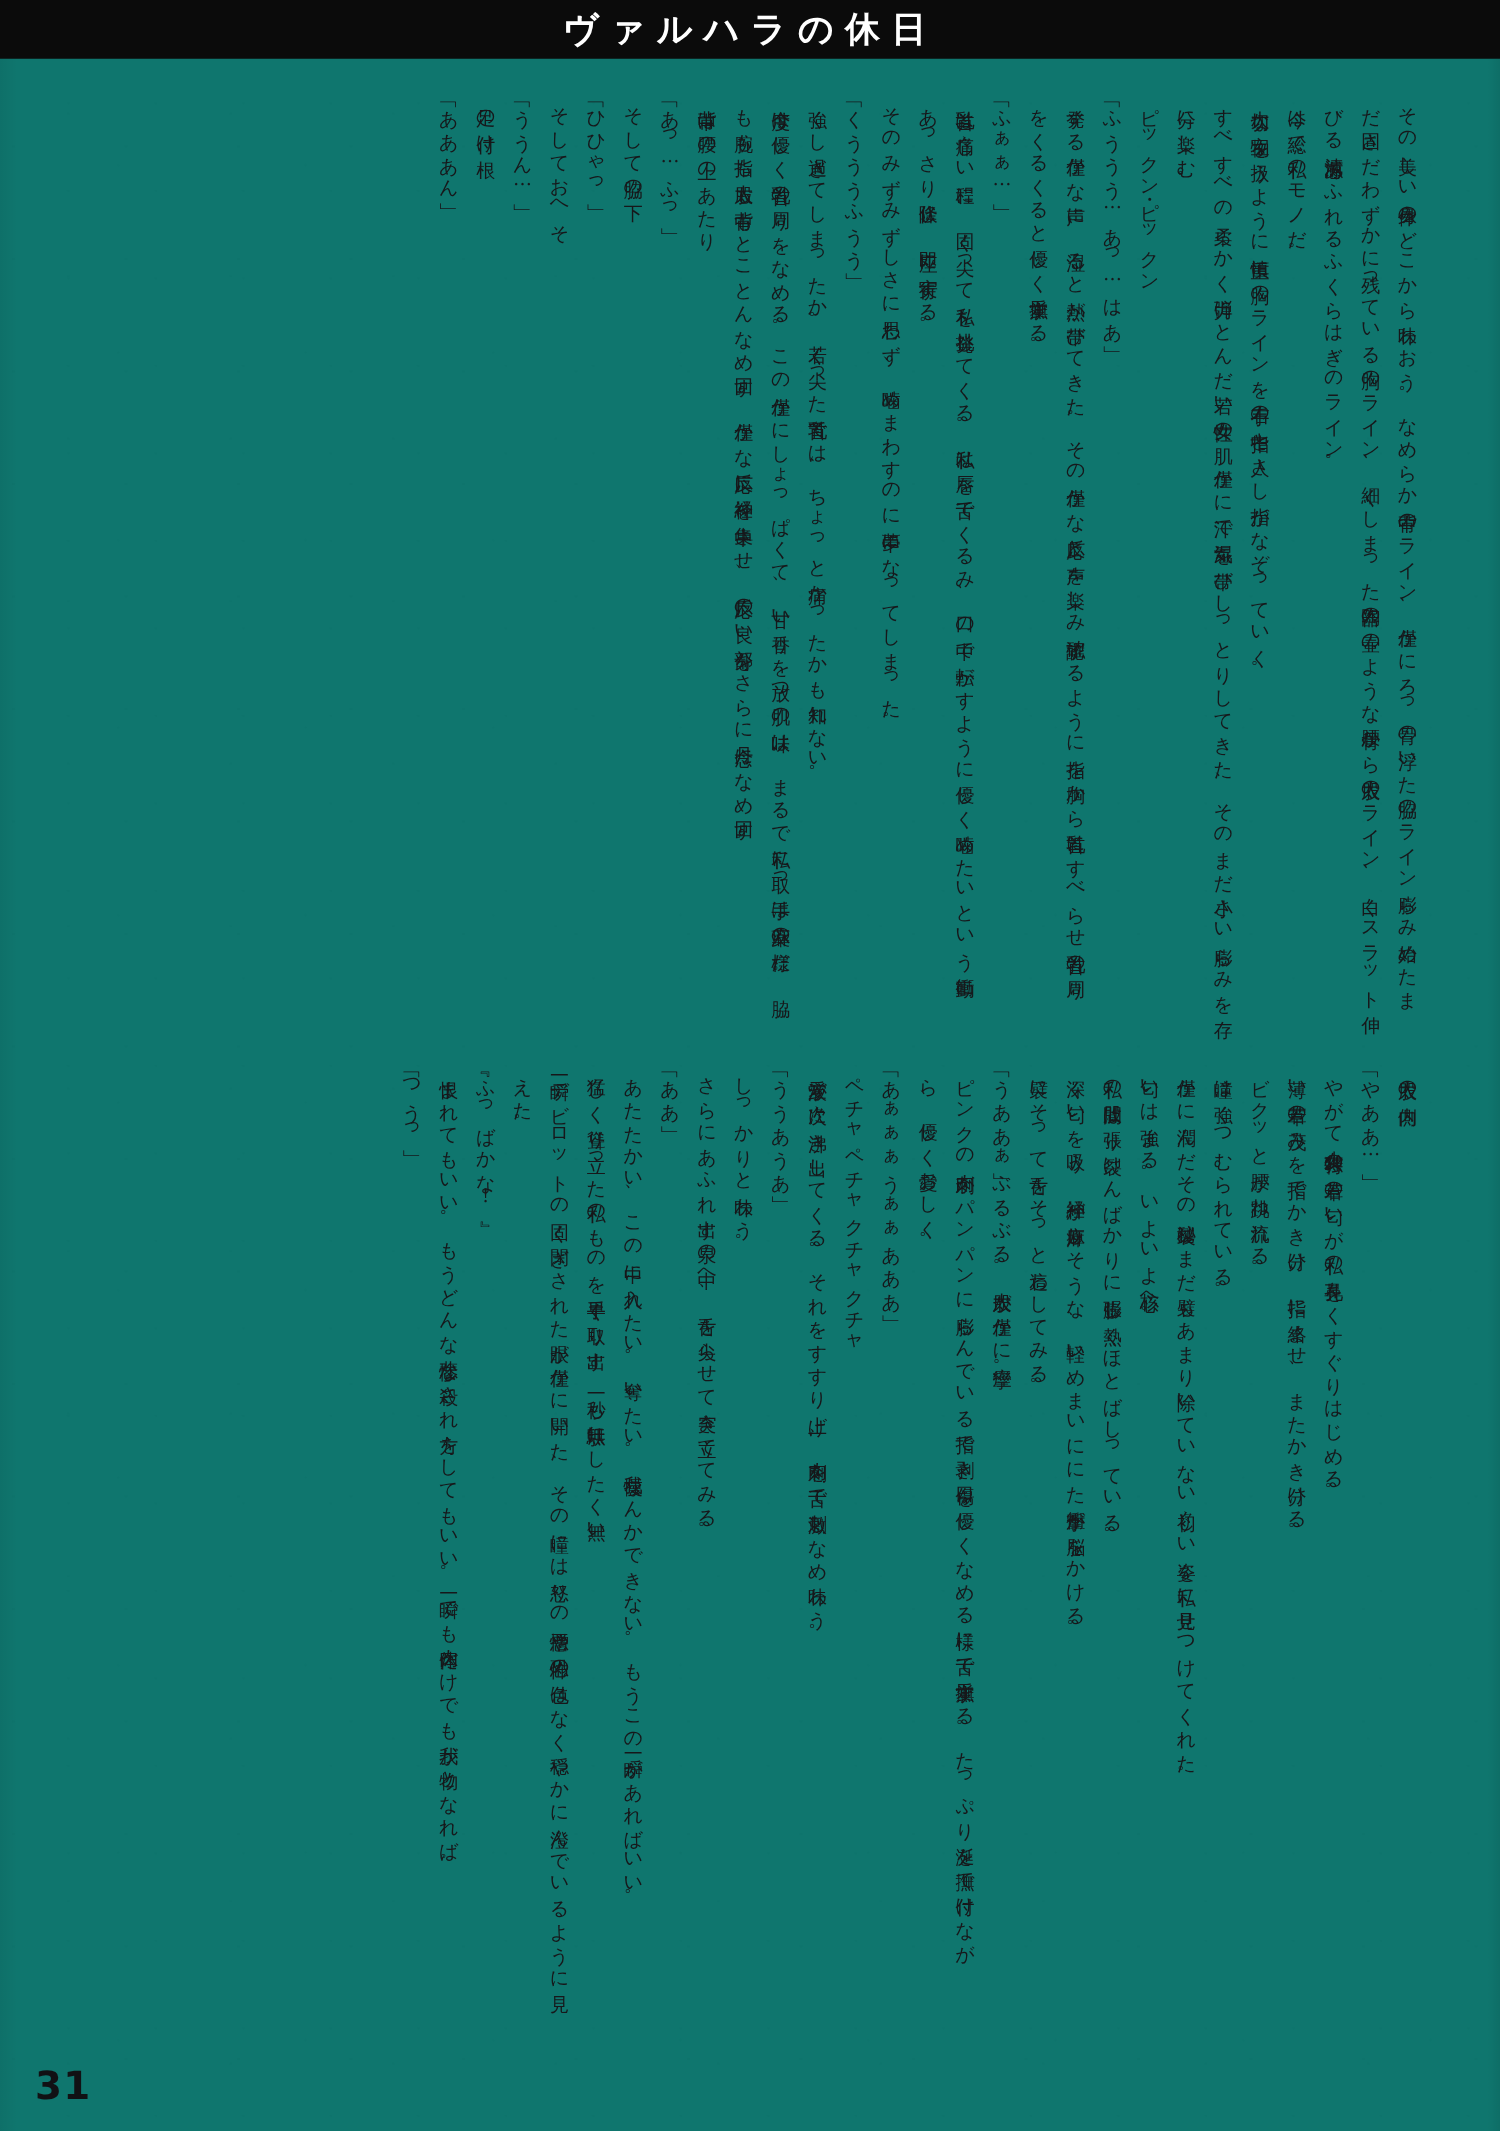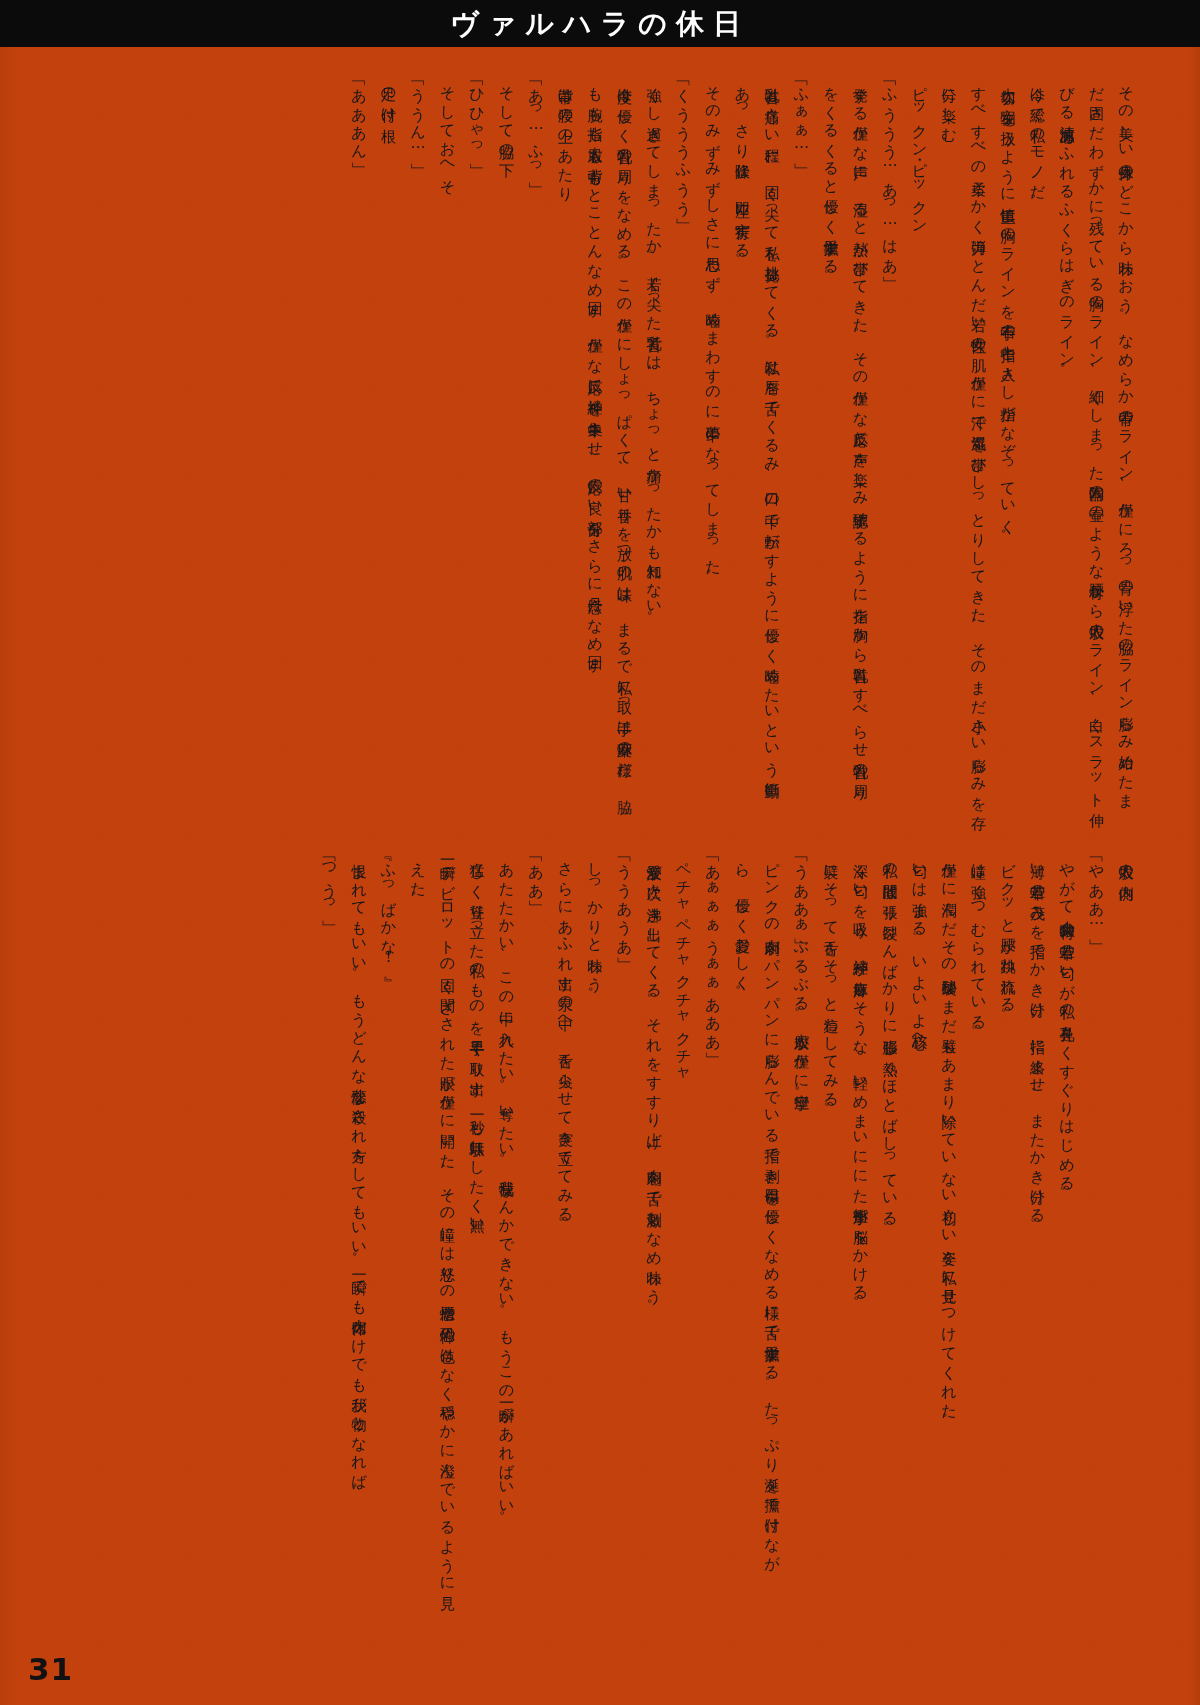--- a/index.html
+++ b/index.html
@@ -7,21 +7,21 @@
     padding: 0;
     background: #ffffff;
   }
   body {
     font-family: "Liberation Serif", "DejaVu Serif", serif;
   }
   .page {
     position: relative;
     width: 1200px;
     height: 1705px;
-    background: #c2410c;
+    background: #0f766e;
     overflow: hidden;
   }
   
   .page::before {
     content: "";
     position: absolute;
     inset: 0;
     pointer-events: none;
     background:
       radial-gradient(circle at 12% 30%, rgba(0,0,0,0.025) 0 1px, transparent 1px),

